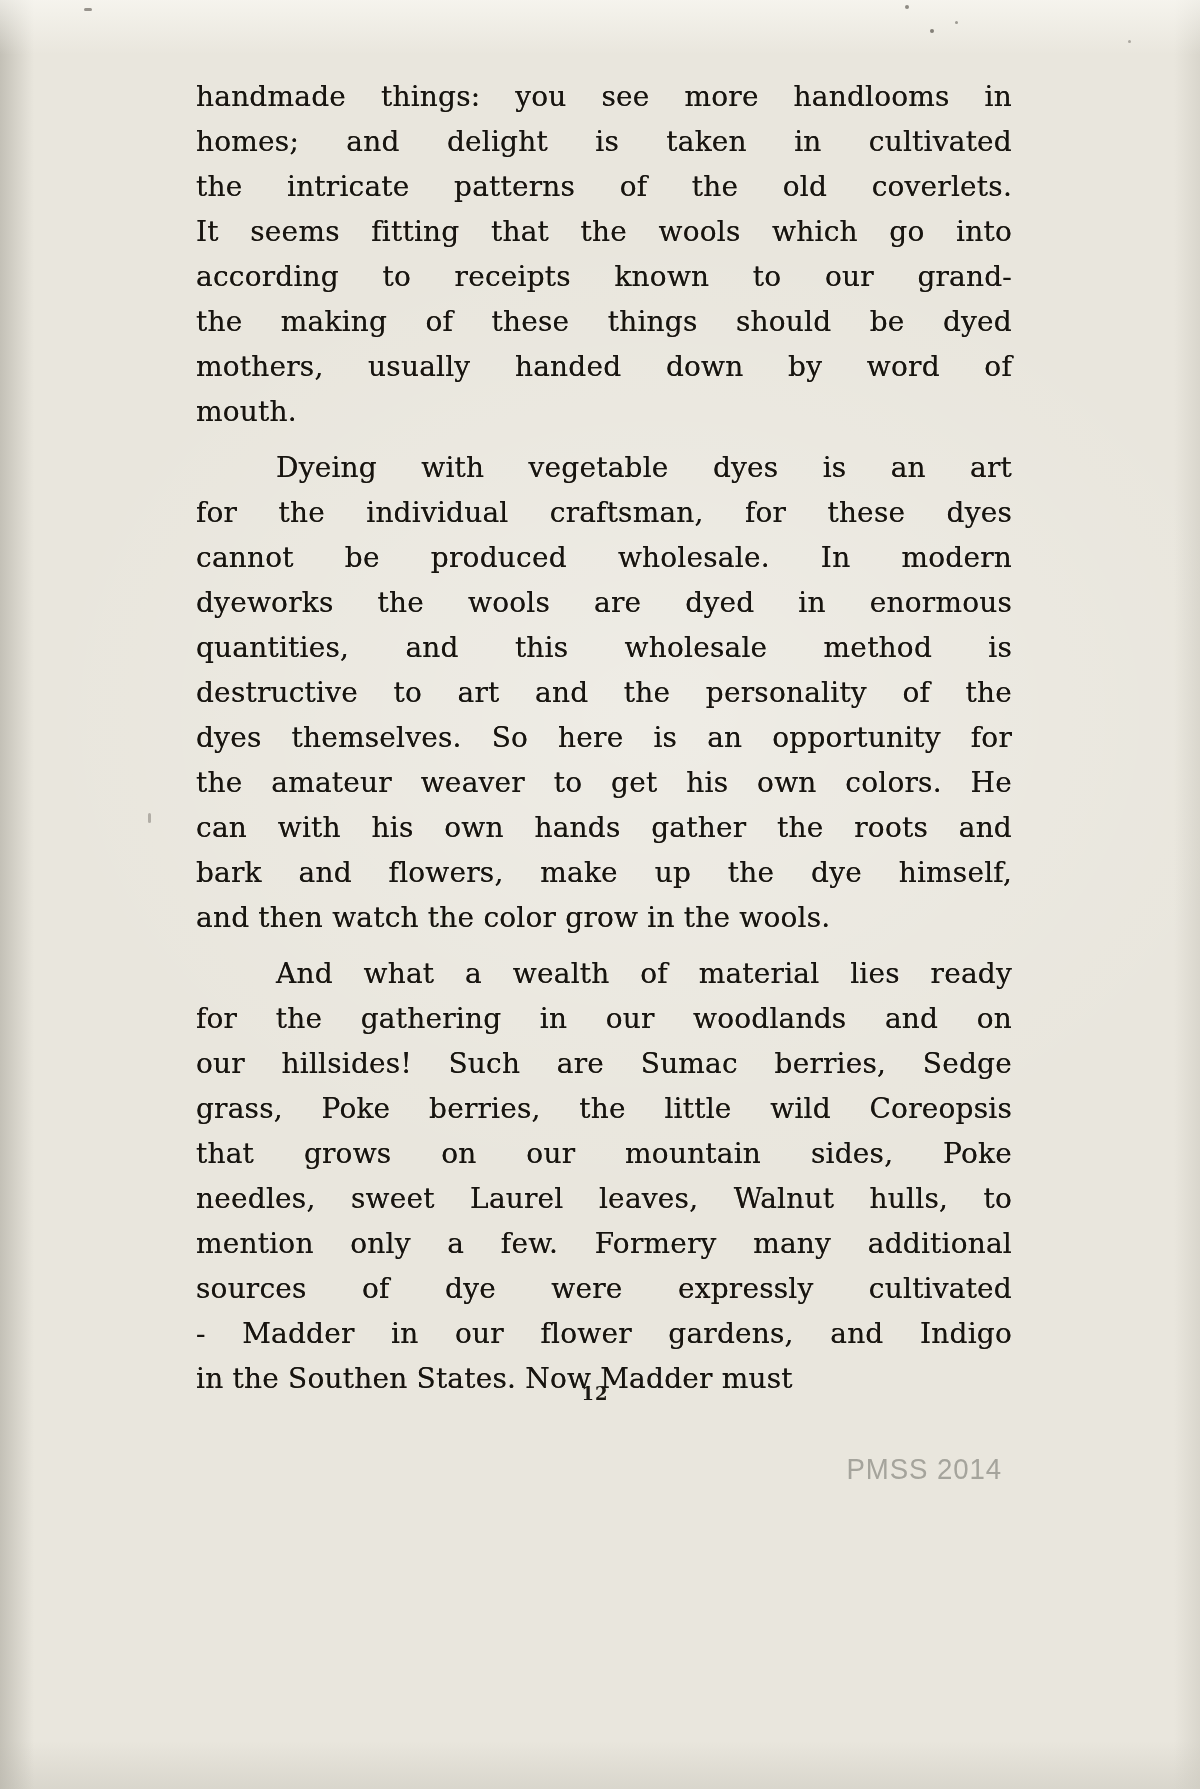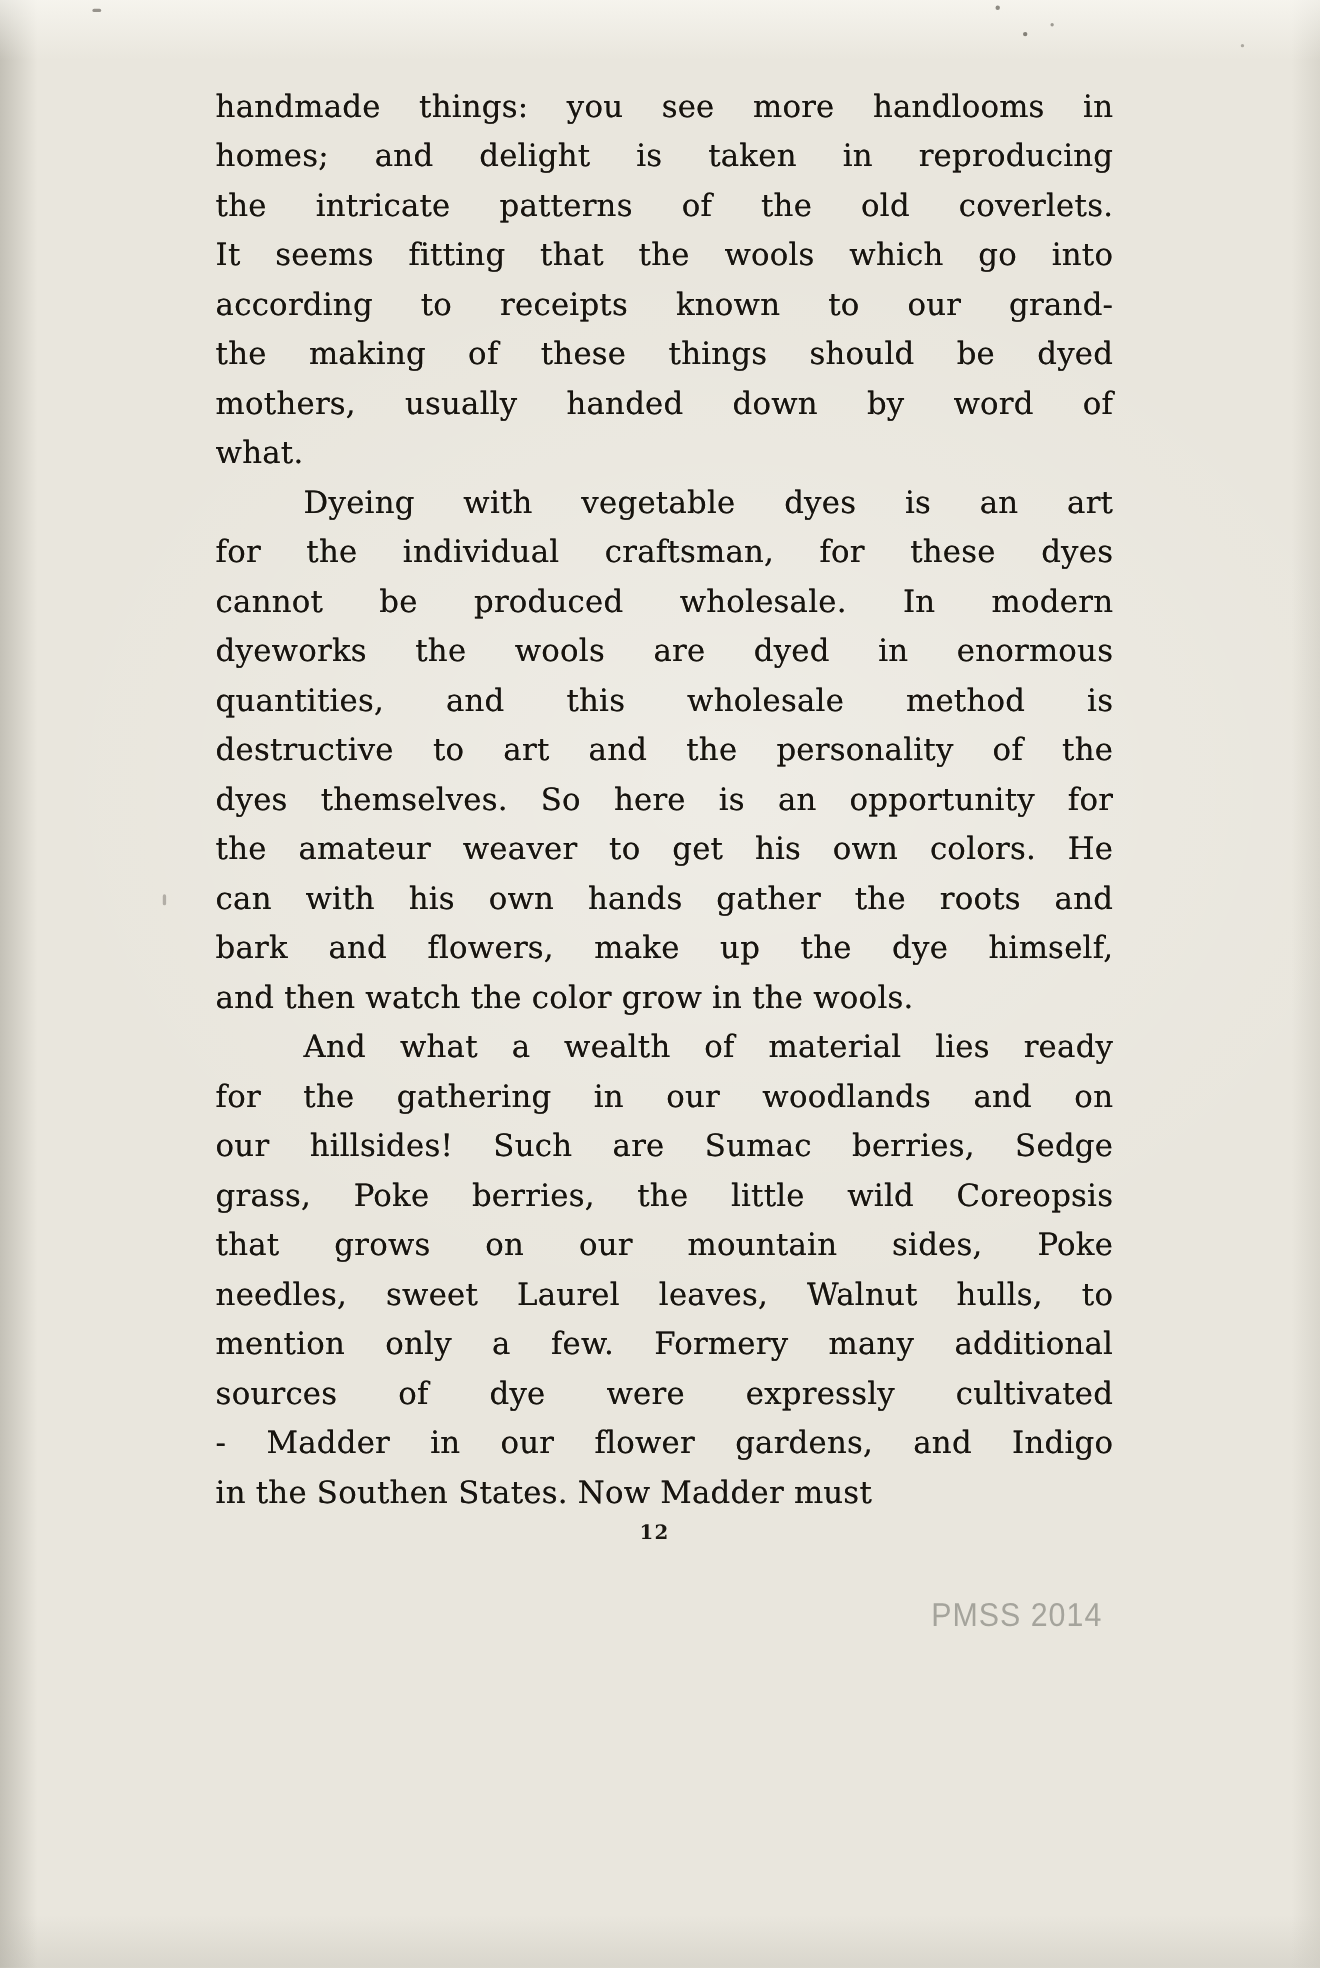--- a/index.html
+++ b/index.html
@@ -30,21 +30,21 @@
     left: 196px;
     top: 74px;
     width: 816px;
     color: #17140f;
     font-size: 28px;
     line-height: 45px;
     letter-spacing: 0.2px;
     text-shadow: 0 0 0.6px rgba(23,20,15,0.75);
   }
   .paragraph { margin: 0; }
-  .paragraph + .paragraph { }
+  .paragraph + .paragraph { margin-top: 11px; }
   .line {
     text-align: justify;
     text-align-last: justify;
   }
   .line.last { text-align-last: left; }
   .line.indent { text-indent: 80px; }
   .page-number {
     position: absolute;
     top: 1383px;
     left: 0;
@@ -86,27 +86,27 @@
   <span class="speck s1"></span>
   <span class="speck s2"></span>
   <span class="speck s3"></span>
   <span class="speck s4"></span>
   <span class="speck s5"></span>
   <span class="speck s6"></span>
 
   <div class="text-block">
       <div class="paragraph">
         <div class="line">handmade things: you see more handlooms in</div>
-        <div class="line">homes; and delight is taken in reproducing</div>
+        <div class="line">homes; and delight is taken in cultivated</div>
         <div class="line">the intricate patterns of the old coverlets.</div>
         <div class="line">It seems fitting that the wools which go into</div>
         <div class="line">according to receipts known to our grand-</div>
         <div class="line">the making of these things should be dyed</div>
         <div class="line">mothers, usually handed down by word of</div>
-        <div class="line last">what.</div>
+        <div class="line last">mouth.</div>
       </div>
       <div class="paragraph">
         <div class="line indent">Dyeing with vegetable dyes is an art</div>
         <div class="line">for the individual craftsman, for these dyes</div>
         <div class="line">cannot be produced wholesale. In modern</div>
         <div class="line">dyeworks the wools are dyed in enormous</div>
         <div class="line">quantities, and this wholesale method is</div>
         <div class="line">destructive to art and the personality of the</div>
         <div class="line">dyes themselves. So here is an opportunity for</div>
         <div class="line">the amateur weaver to get his own colors. He</div>

